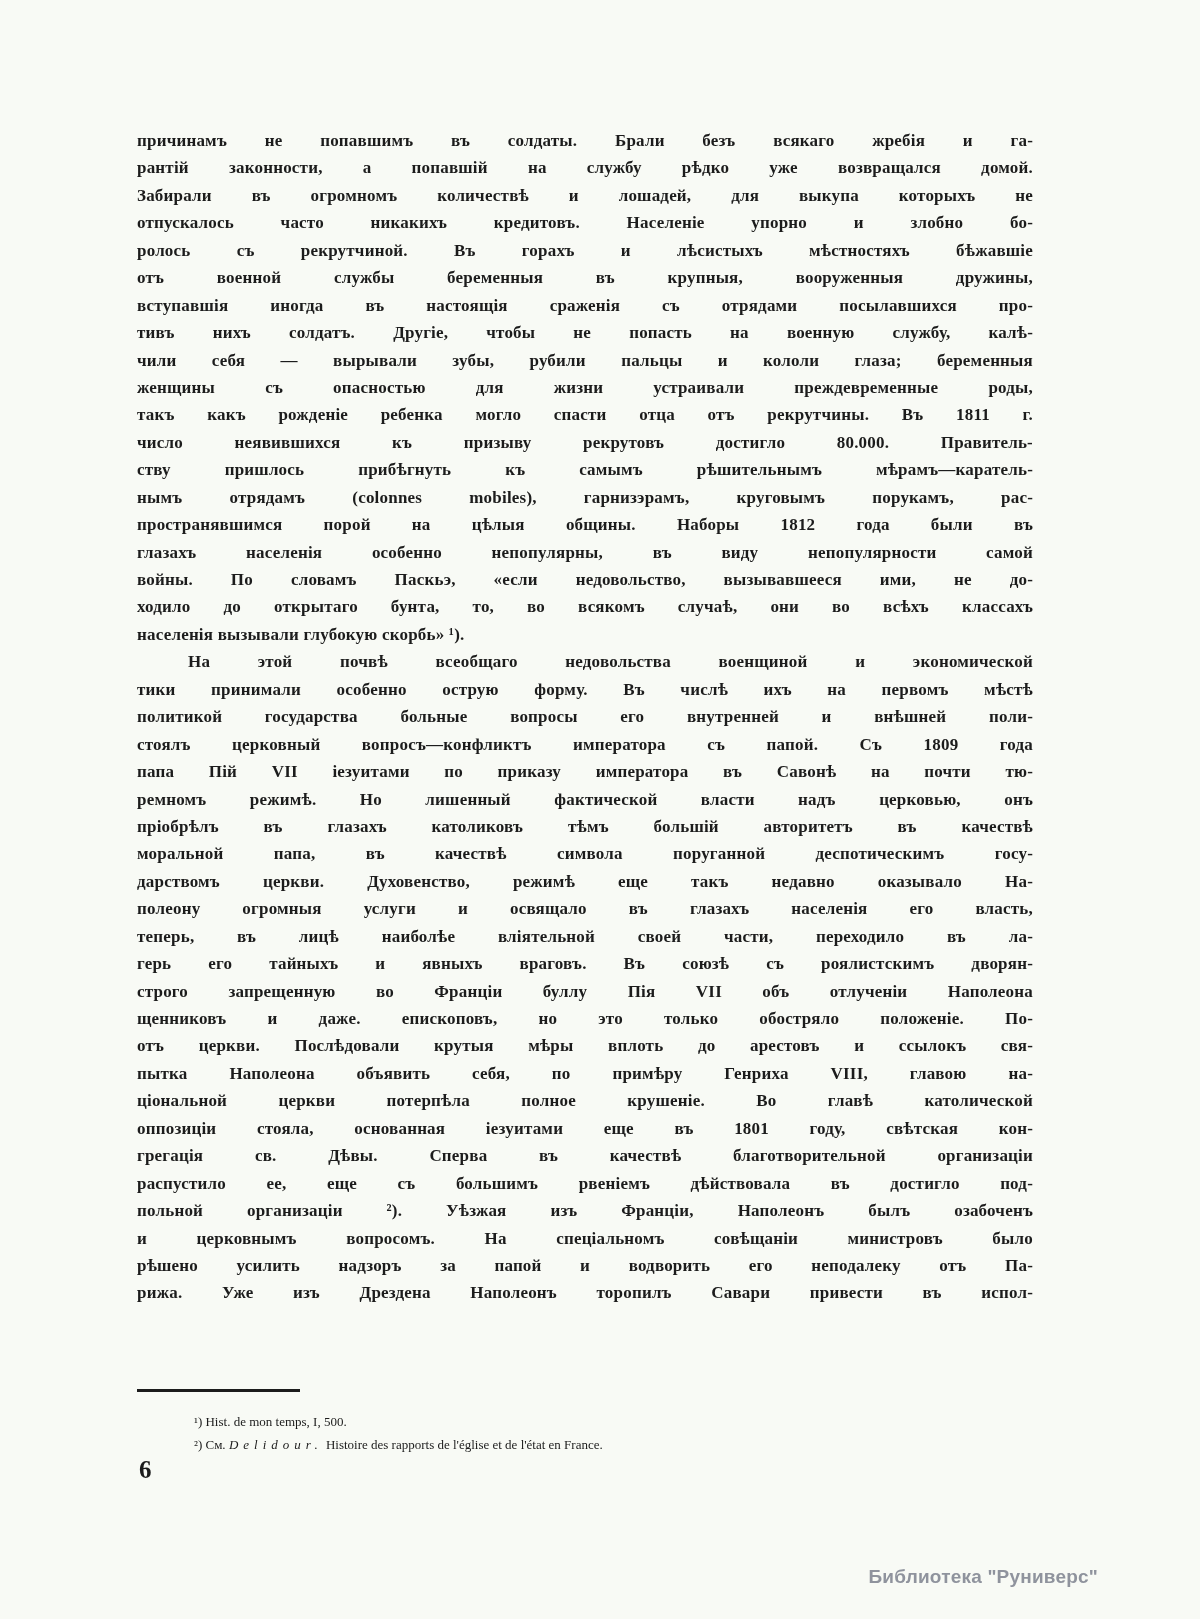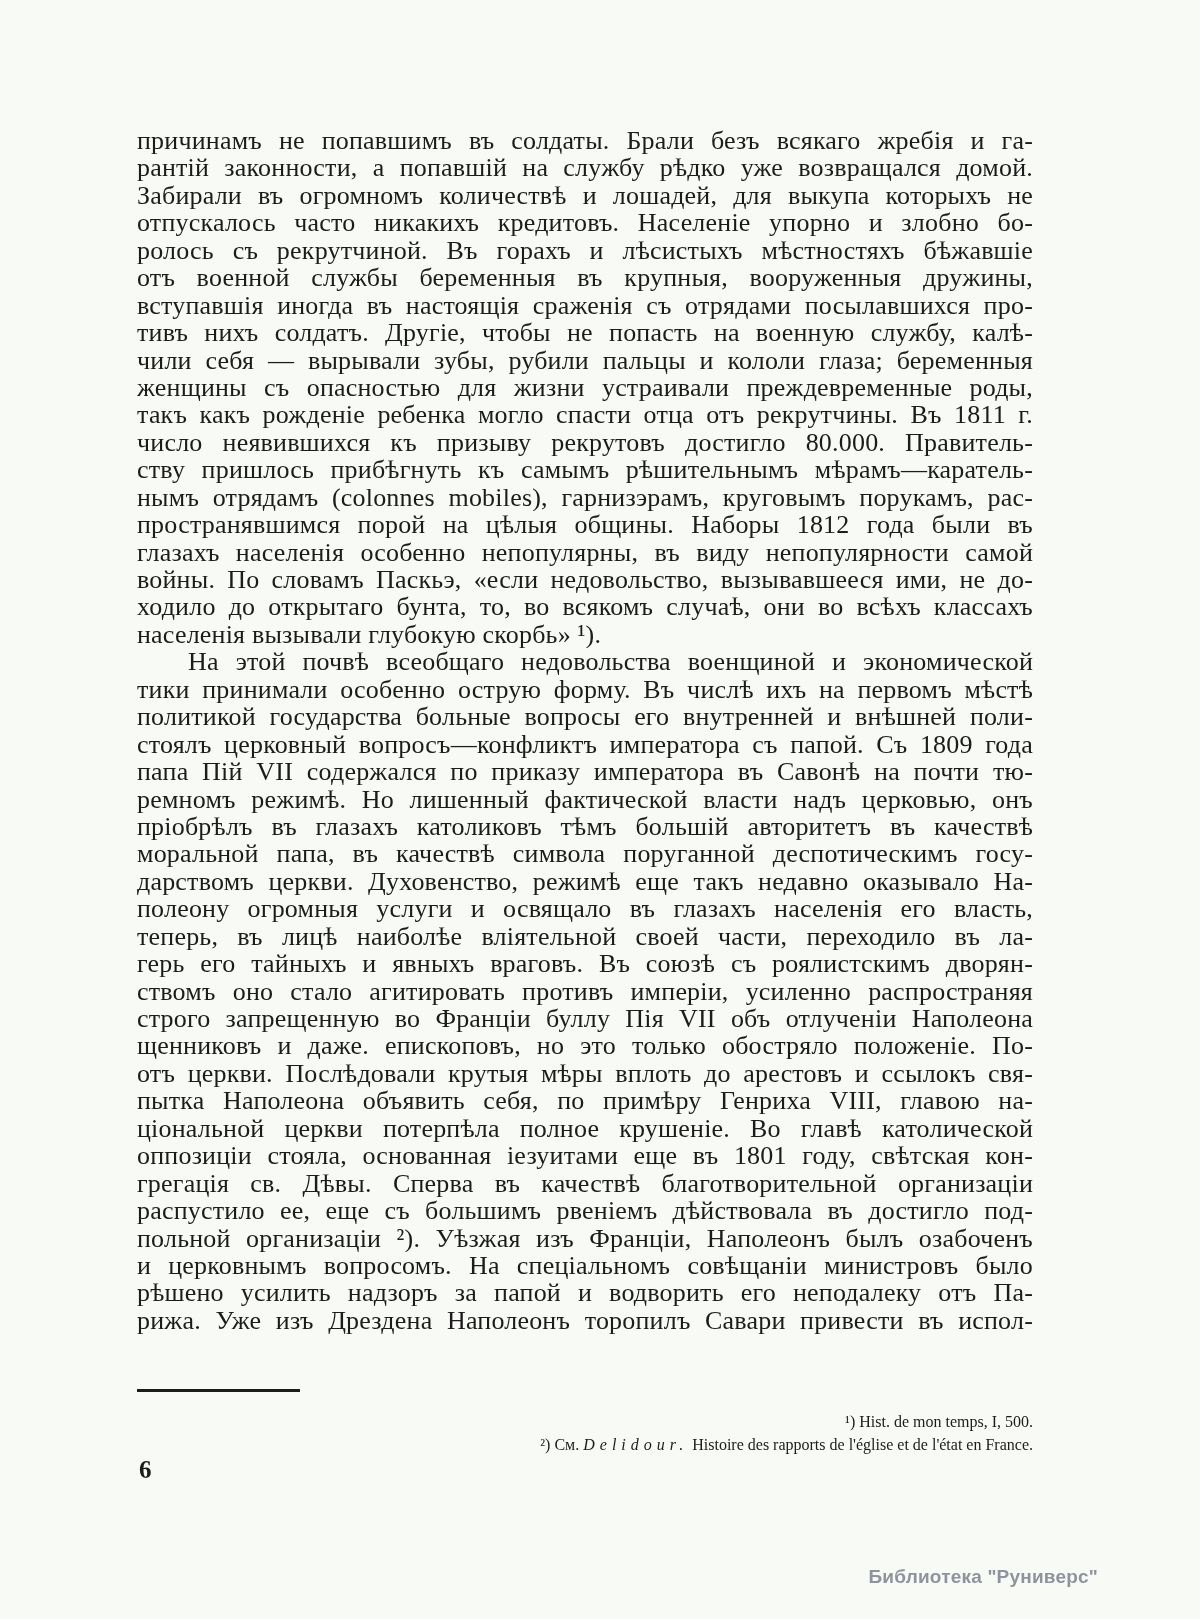--- a/index.html
+++ b/index.html
@@ -10,26 +10,27 @@
     font-family: "Liberation Serif", "DejaVu Serif", serif;
     color: #1c1c1c;
     overflow: hidden;
   }
   .text-block {
     position: absolute;
     left: 137px; top: 127px;
     width: 896px;
   }
   .line {
-    font-size: 26px;
+    font-size: 17px;
     line-height: 27.45px;
     height: 27.45px;
     overflow: hidden;
     text-align: justify;
     letter-spacing: 0.2px;
+    font-weight: bold;
   }
   .line::after {
     content: "";
     display: inline-block;
     width: 100%;
     height: 0;
   }
   .line.nojust::after { content: none; }
   .line.indent { text-indent: 51px; }
   .footnote-rule {
@@ -37,24 +38,23 @@
     left: 137px; top: 1389px;
     width: 163px; height: 3px;
     background: #1c1c1c;
   }
   .footnotes {
     position: absolute;
     left: 137px; top: 1410px;
     width: 896px;
   }
   .fn-line {
-    font-size: 16px;
+    font-size: 13px;
     line-height: 23px;
     padding-left: 57px;
-    text-align: right;
   }
   .fn-line .spaced { letter-spacing: 5px; font-style: italic; }
   .page-number {
     position: absolute;
     left: 139px; top: 1456px;
     font-size: 25px;
     font-weight: 700;
   }
   .watermark {
     position: absolute;
@@ -90,29 +90,28 @@
         <div class="line">глазахъ населенія особенно непопулярны, въ виду непопулярности самой</div>
         <div class="line">войны. По словамъ Паскьэ, «если недовольство, вызывавшееся ими, не до-</div>
         <div class="line">ходило до открытаго бунта, то, во всякомъ случаѣ, они во всѣхъ классахъ</div>
         <div class="line nojust">населенія вызывали глубокую скорбь» ¹).</div>
       </div>
     <div class="para">
         <div class="line indent">На этой почвѣ всеобщаго недовольства военщиной и экономической</div>
         <div class="line">тики принимали особенно острую форму. Въ числѣ ихъ на первомъ мѣстѣ</div>
         <div class="line">политикой государства больные вопросы его внутренней и внѣшней поли-</div>
         <div class="line">стоялъ церковный вопросъ—конфликтъ императора съ папой. Съ 1809 года</div>
-        <div class="line">папа Пій VII содержался по приказу императора въ Савонѣ на почти тю-</div>
+        <div class="line">папа Пій VII іезуитами по приказу императора въ Савонѣ на почти тю-</div>
         <div class="line">ремномъ режимѣ. Но лишенный фактической власти надъ церковью, онъ</div>
         <div class="line">пріобрѣлъ въ глазахъ католиковъ тѣмъ большій авторитетъ въ качествѣ</div>
         <div class="line">моральной папа, въ качествѣ символа поруганной деспотическимъ госу-</div>
         <div class="line">дарствомъ церкви. Духовенство, режимѣ еще такъ недавно оказывало На-</div>
         <div class="line">полеону огромныя услуги и освящало въ глазахъ населенія его власть,</div>
         <div class="line">теперь, въ лицѣ наиболѣе вліятельной своей части, переходило въ ла-</div>
         <div class="line">герь его тайныхъ и явныхъ враговъ. Въ союзѣ съ роялистскимъ дворян-</div>
-        <div class="line">ствомъ оно стало агитировать противъ имперіи, усиленно распространяя</div>
         <div class="line">строго запрещенную во Франціи буллу Пія VII объ отлученіи Наполеона</div>
         <div class="line">щенниковъ и даже. епископовъ, но это только обостряло положеніе. По-</div>
         <div class="line">отъ церкви. Послѣдовали крутыя мѣры вплоть до арестовъ и ссылокъ свя-</div>
         <div class="line">пытка Наполеона объявить себя, по примѣру Генриха VIII, главою на-</div>
         <div class="line">ціональной церкви потерпѣла полное крушеніе. Во главѣ католической</div>
         <div class="line">оппозиціи стояла, основанная іезуитами еще въ 1801 году, свѣтская кон-</div>
         <div class="line">грегація св. Дѣвы. Сперва въ качествѣ благотворительной организаціи</div>
         <div class="line">распустило ее, еще съ большимъ рвеніемъ дѣйствовала въ достигло под-</div>
         <div class="line">польной организаціи ²). Уѣзжая изъ Франціи, Наполеонъ былъ озабоченъ</div>
         <div class="line">и церковнымъ вопросомъ. На спеціальномъ совѣщаніи министровъ было</div>

